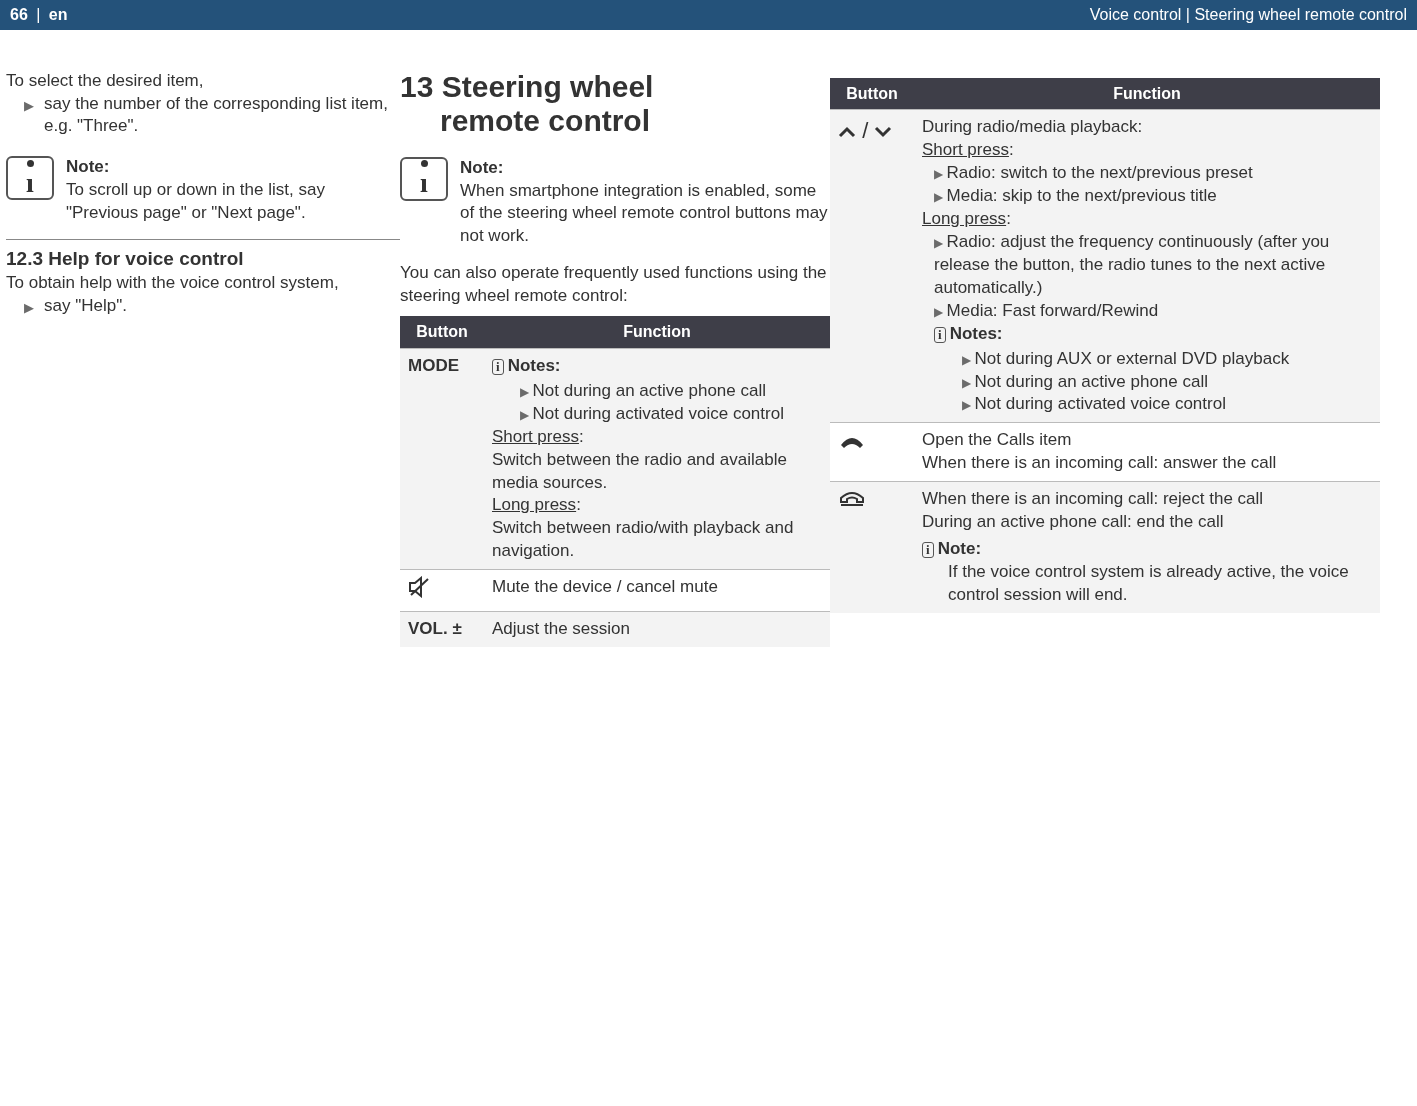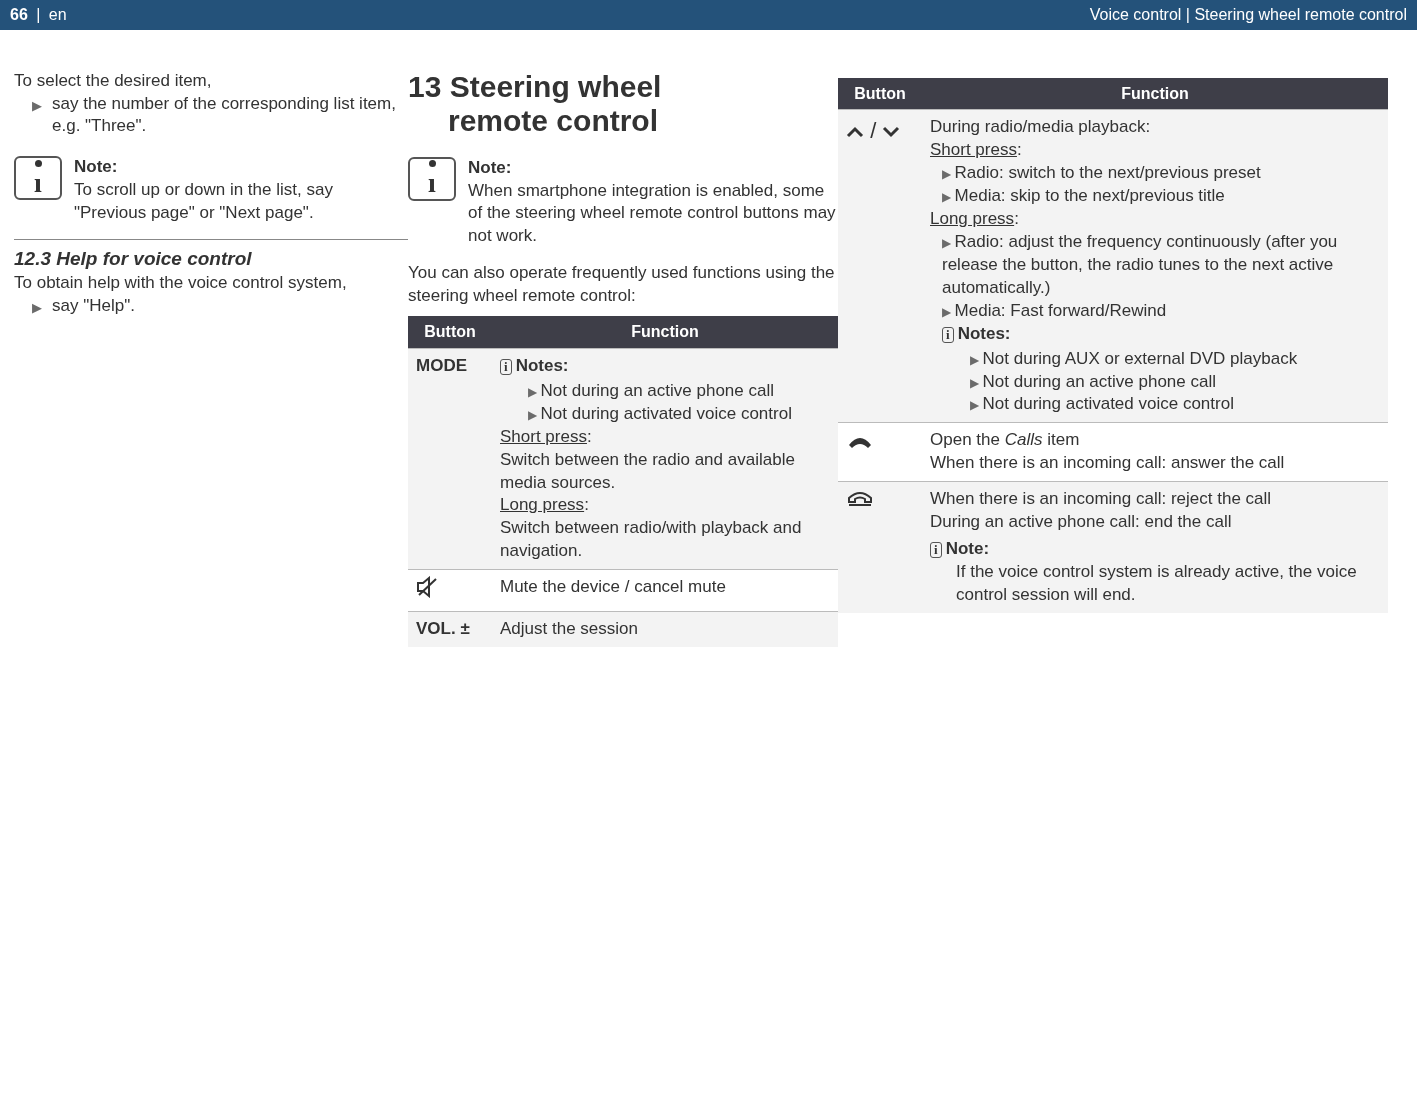--- a/index.html
+++ b/index.html
@@ -19,21 +19,21 @@
     display: flex;
     justify-content: space-between;
     align-items: center;
     padding: 4px 10px;
     font-size: 16px;
   }
   .header-left { font-weight: bold; }
   .header-left .sep { font-weight: normal; margin: 0 4px; }
   .content {
     display: flex;
-    padding: 40px 0 0 8px;
+    padding: 40px 0 0 0;
   }
   .col1 { width: 400px; padding-left: 6px;}
   .col2 { width: 430px; }
   .col3 { width: 550px; }
   .bullet-line { display: flex; gap: 10px; margin-left: 18px; }
   .bullet-line .tri { color: #6b6b6b; font-size: 13px; margin-top: 4px; }
   .note-box {
     display: flex;
     gap: 12px;
     margin: 18px 0 14px 0;
@@ -50,21 +50,20 @@
     font-family: "Times New Roman", serif;
   }
   .info-icon-box .dot { display:block; width:7px; height:7px; background:#333; border-radius:50%; margin-bottom:2px; }
   .info-icon-box .stem { font-size: 28px; font-weight: bold; line-height: 1;}
   .info-inner { display:flex; flex-direction:column; align-items:center;}
   .note-title { font-weight: bold; }
   .section-title {
     font-weight: bold;
     font-size: 19px;
     margin-top: 6px;
-    font-style: italic;
   }
   .hr { border: none; border-top: 1px solid #888; margin: 6px 0 4px 0; }
   .h1 {
     font-weight: 800;
     font-size: 30px;
     line-height: 1.15;
     margin-bottom: 12px;
     font-family: Arial, sans-serif;
   }
   .h1-indent { display:block; padding-left: 40px; }
@@ -96,33 +95,33 @@
     display:inline-block; border:1.5px solid #555; border-radius:3px;
     font-family:"Times New Roman",serif; font-weight:bold; font-size:13px;
     padding: 0 3px; line-height:1.1; margin-right:4px;
   }
   .notes-block { margin-left: 0px; }
   .notes-block .nb-title { font-weight:bold; }
   .notes-block ul { list-style:none; margin-left: 28px; margin-top:2px;}
   .notes-block li::before { content:"▶ "; color:#6b6b6b; font-size:12px; }
   .func-list { list-style:none; margin-left: 12px; }
   .func-list li::before { content:"▶ "; color:#6b6b6b; font-size:12px; }
-  .italic { font-style: italic; }
+  .italic { }
   .col3 table.func th:first-child { width: 84px;}
   .icon-cell { font-size: 22px; font-weight:bold; text-align:left;}
   .sep-slash { font-weight:normal; }
 </style>
 </head>
 <body>
 
 <div class="header">
   <div class="header-left">
     <span>66</span>
     <span class="sep">|</span>
-    <span style="font-weight:normal;text-align:center;">en</span>
+    <span style="font-weight:bold;text-align:center;">en</span>
   </div>
   <div>Voice control | Steering wheel remote control</div>
 </div>
 
 <div class="content">
 
   <div class="col1">
     <p>To select the desired item,</p>
     <div class="bullet-line">
       <span class="tri">▶</span>

